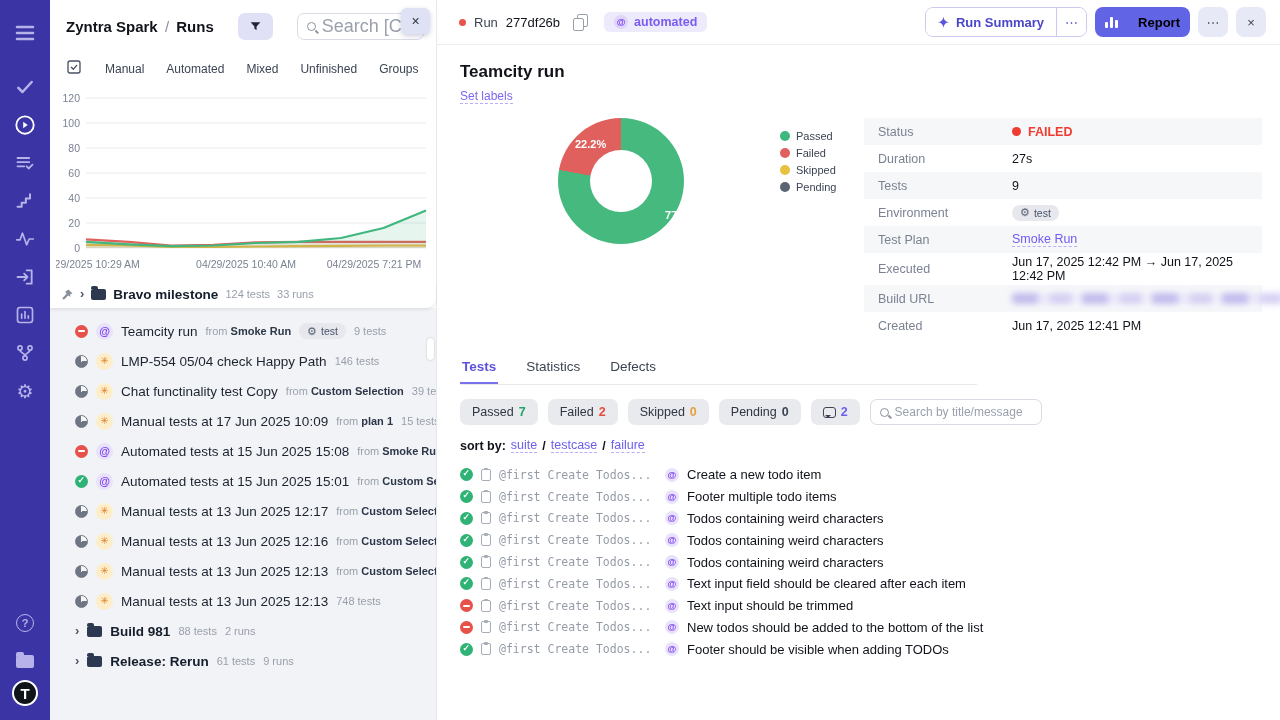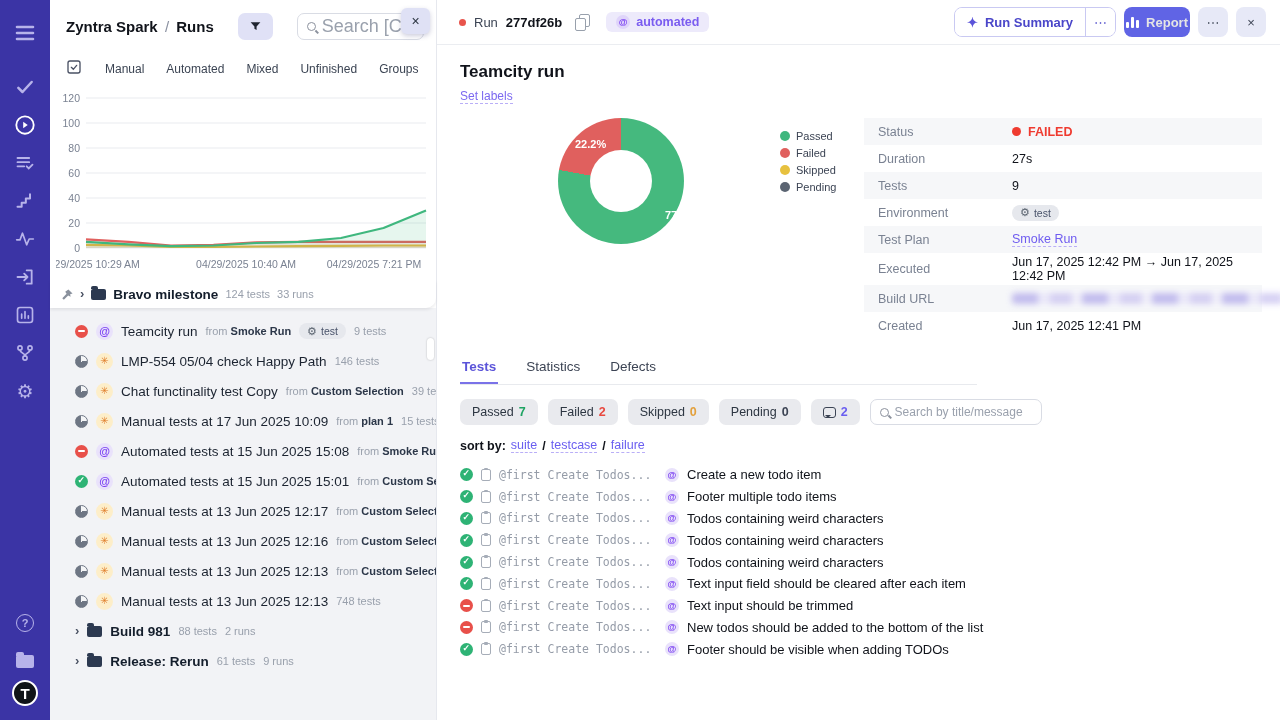--- a/index.html
+++ b/index.html
@@ -64,33 +64,33 @@
   .env-pill { display:inline-flex; align-items:center; gap:4px; background:#e6e8ed; border-radius:9px; padding:2px 8px; font-size:10.5px; color:#49536a; flex:none; }
   .env-pill .g { font-size:11px; color:#5b6470; line-height:1; }
   .folder-row { height:30px; display:flex; align-items:center; gap:8px; padding-left:25px; cursor:pointer; }
   .scroll-thumb { position:absolute; right:2px; top:338px; width:7px; height:22px; background:#fff; border-radius:4px; box-shadow:0 0 2px rgba(0,0,0,.25); }
 
   
   .main { flex:1; display:flex; flex-direction:column; min-width:0; }
   .topbar { height:45px; border-bottom:1px solid #ebedf1; display:flex; align-items:center; padding:0 14px 0 22px; gap:8px; flex:none; }
   .rdot { width:7px; height:7px; border-radius:50%; background:#e8544c; flex:none; }
   .run-word { font-size:13px; color:#3c4454; }
-  .run-id { font-size:13px; font-weight:700; }
+  .run-id { font-size:13px; font-weight:400; }
   .copy-btn { position:relative; width:20px; height:20px; border:none; background:transparent; cursor:pointer; margin-left:2px; }
   .copy-btn::before { content:""; position:absolute; left:7px; top:2px; width:9px; height:11px; border:1.5px solid #98a0ac; border-radius:2px; }
   .copy-btn::after { content:""; position:absolute; left:3px; top:6px; width:9px; height:11px; border:1.5px solid #98a0ac; border-radius:2px; background:#fff; }
   .auto-badge { display:inline-flex; align-items:center; gap:6px; background:#edeafb; border-radius:6px; padding:3px 10px; margin-left:6px; cursor:pointer; }
   .auto-badge .ab-at { width:14px; height:14px; border-radius:50%; background:#dfd4fa; color:#7a40f2; font-weight:700; font-size:9px; display:flex; align-items:center; justify-content:center; }
   .auto-badge .ab-tx { font-size:12.5px; font-weight:700; color:#7a5cf0; }
   .tb-right { margin-left:auto; display:flex; align-items:center; gap:8px; }
   .sum-group { display:flex; align-items:stretch; border:1px solid #c9c9f2; border-radius:8px; overflow:hidden; background:#fff; height:30px; }
   .sum-main { display:flex; align-items:center; gap:7px; padding:0 12px; border:none; background:#fff; cursor:pointer; font-size:13px; font-weight:700; color:#4a46c9; font-family:"Liberation Sans",sans-serif; }
   .sum-main .spark2 { color:#5b54d9; font-size:13px; }
   .sum-more { width:30px; border:none; border-left:1px solid #c9c9f2; background:#fff; color:#4a46c9; cursor:pointer; font-size:13px; }
-  .report-btn { height:30px; border:none; border-radius:8px; background:#6064e5; color:#e5e5e5; font-size:13px; font-weight:700; padding:0 2px; display:flex; align-items:center; gap:7px; cursor:pointer; font-family:"Liberation Sans",sans-serif; }
+  .report-btn { height:30px; border:none; border-radius:8px; background:#6064e5; color:#000000; font-size:13px; font-weight:700; padding:0 10px; display:flex; align-items:center; gap:20px; cursor:pointer; font-family:"Liberation Sans",sans-serif; }
   .bars { display:inline-flex; align-items:flex-end; gap:2px; height:11px; }
   .bars i { width:3px; background:#fff; border-radius:1px; }
   .bars i:nth-child(1){height:6px;} .bars i:nth-child(2){height:11px;} .bars i:nth-child(3){height:8px;}
   .sq-btn { width:30px; height:30px; border:none; border-radius:8px; background:#e7e9f7; color:#3c4454; font-size:13px; cursor:pointer; }
 
   .main-body { padding:17px 18px 0 23px; flex:1; overflow:hidden; }
   .run-title { font-size:17px; font-weight:700; }
   .set-labels { display:inline-block; margin-top:7px; font-size:12px; color:#7b68f0; border-bottom:1px dashed #b9aef7; cursor:pointer; }
 
   .overview { display:flex; margin-top:12px; }

